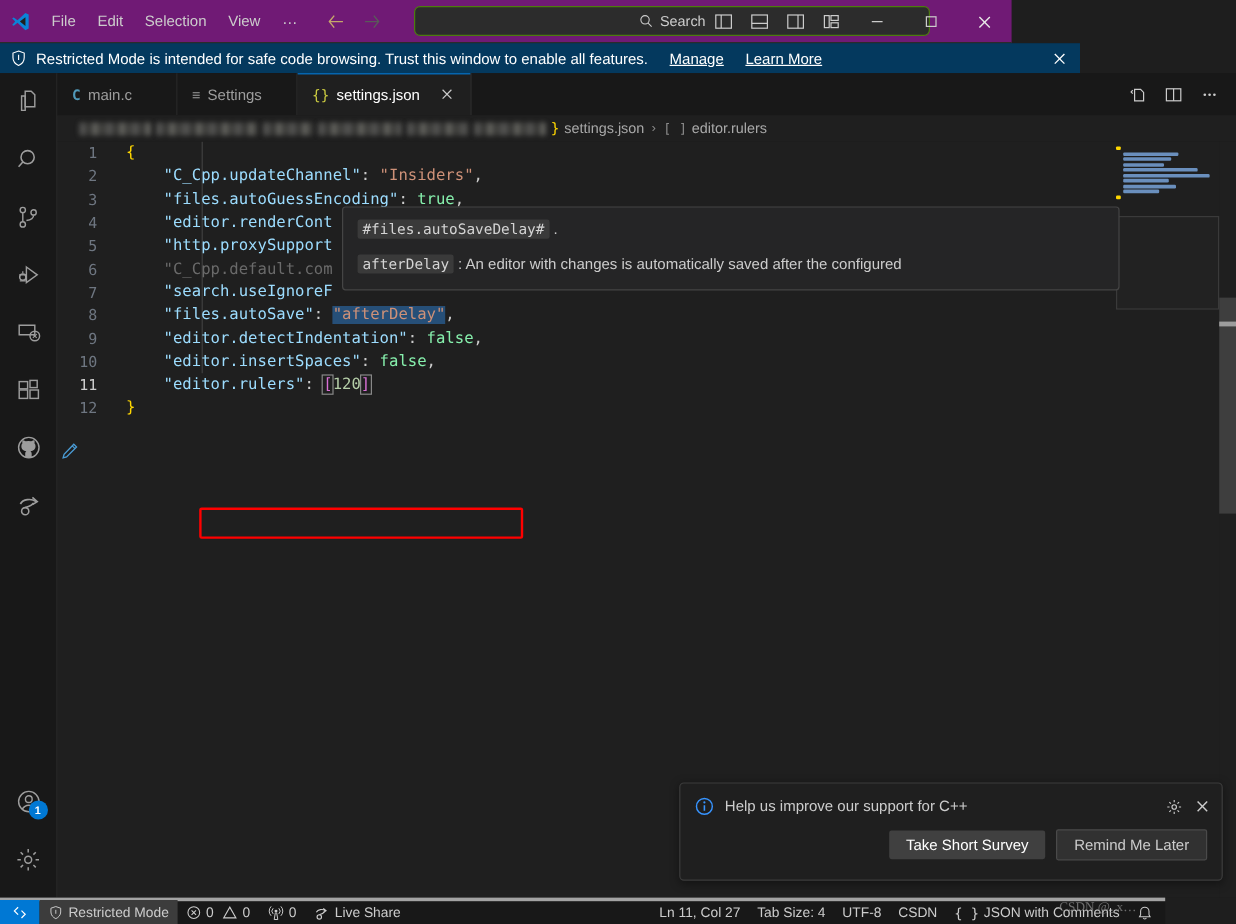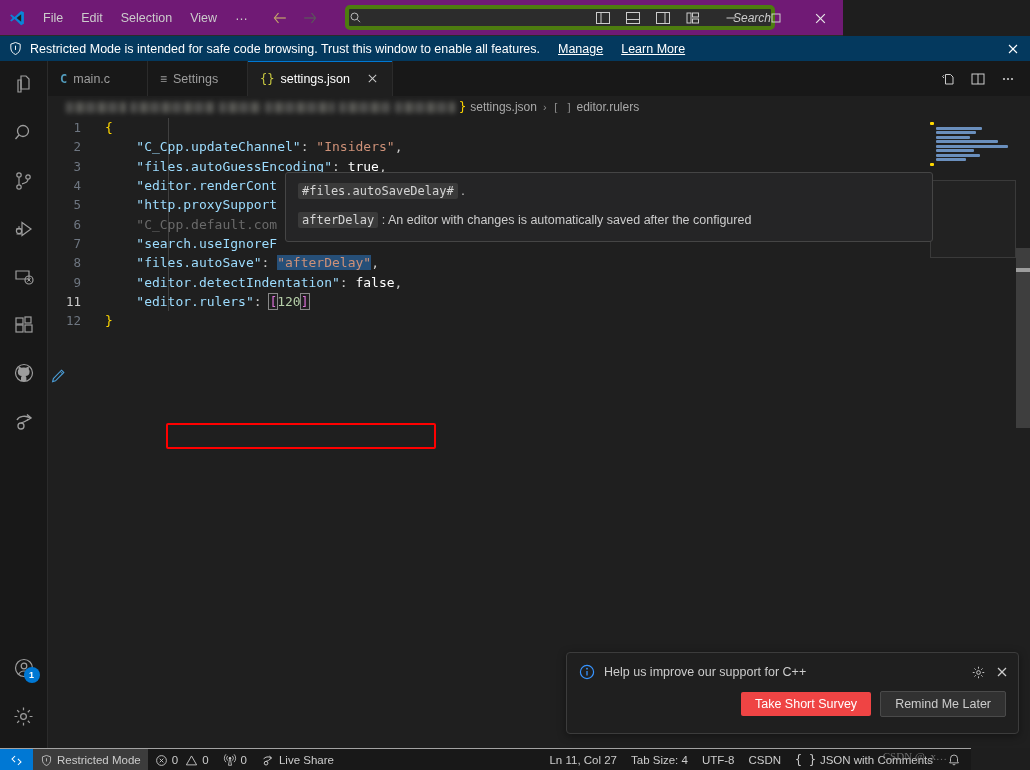--- a/index.html
+++ b/index.html
@@ -22,31 +22,31 @@
   .menu { display: flex; align-items: center; height: 36px; }
   .menu-item {
     font-size: 12.5px; color: #cccccc; padding: 3px 8px; margin: 0 1px;
     line-height: 16px; border-radius: 3px; cursor: default; white-space: nowrap;
   }
   .menu-item.dots { letter-spacing: 1px; font-size: 13px; padding-bottom: 7px; }
   .nav-arrows { display: flex; align-items: center; margin-left: 14px; gap: 14px; }
   .nav-arrow { width: 16px; height: 16px; display: flex; align-items: center; justify-content: center; }
   .searchbox {
     position: absolute; left: 345px; top: 5px; width: 430px; height: 25px;
-    background: #2c2c2c; border: 4px solid #4d7c0f; border-radius: 5px;
-    display: flex; align-items: center; justify-content: space-between; gap: 5px; font-style: italic;
+    background: #2c2c2c; border: 1px solid #4d7c0f; border-radius: 5px;
+    display: flex; align-items: center; justify-content: center; gap: 5px;
   }
   .searchbox .sb-label { font-size: 12px; color: #cccccc; }
   .win-right { position: absolute; right: 0; top: 0; height: 36px; display: flex; align-items: center; }
   .layout-btn { width: 30px; height: 36px; display: flex; align-items: center; justify-content: center; }
   .win-btn { width: 45px; height: 36px; display: flex; align-items: center; justify-content: center; }
 
   
   .banner {
-    position: absolute; top: 36px; left: 0; width: 1030px; height: 25px;
+    position: absolute; top: 36px; left: 0; width: 900px; height: 25px;
     background: #04395e; display: flex; align-items: center; padding: 0 8px;
   }
   .banner-text { font-size: 12.5px; color: #ffffff; margin-left: 7px; }
   .banner-link {
     font-size: 12.5px; color: #ffffff; text-decoration: underline;
     margin-left: 18px; cursor: pointer;
   }
   .banner-close { position: absolute; right: 8px; top: 4px; width: 18px; height: 18px;
     display: flex; align-items: center; justify-content: center; }
 
@@ -109,21 +109,21 @@
     width: 45px; text-align: right; color: #6e7681; font-size: 12.5px;
     font-family: "DejaVu Sans Mono", monospace; padding-right: 12px; flex: none;
   }
   .line.current .ln { color: #cccccc; }
   .code { color: #cccccc; position: relative; padding-left: 12px; }
   .indent-guide {
     position: absolute; left: 120px; top: 0; width: 1px; height: 193px; background: #404040;
   }
   .k-key { color: #9cdcfe; }
   .k-str { color: #ce9178; }
-  .k-bool { color: #ffffff; }
+  .k-bool { color: #86efac; }
   .k-num { color: #b5cea8; }
   .k-punct { color: #cccccc; }
   .k-brace { color: #ffd700; }
   .k-brack { color: #da70d6; }
   .k-dim { color: #6a6a6a; }
   .sel-hl { background: #264f78; }
   .brack-match { outline: 1px solid #888888; }
 
   .gutter-pencil { position: absolute; left: 2px; top: 250px; width: 16px; height: 16px; }
 
@@ -162,33 +162,33 @@
   .toast {
     position: absolute; left: 566px; top: 652px; width: 453px; height: 82px;
     background: #1f1f1f; border: 1px solid #3c3c3c; border-radius: 4px;
     box-shadow: 0 2px 8px rgba(0,0,0,.4);
   }
   .toast-row1 { display: flex; align-items: center; height: 38px; padding: 0 10px 0 12px; }
   .toast-msg { font-size: 12.5px; color: #cccccc; margin-left: 9px; }
   .toast-actions-right { margin-left: auto; display: flex; align-items: center; gap: 10px; }
   .toast-row2 { display: flex; justify-content: flex-end; align-items: center; gap: 9px; padding: 0 12px; }
   .btn-primary {
-    background: #ef4444; color: #ffffff; font-size: 12.5px; border: none;
+    background: #404040; color: #ffffff; font-size: 12.5px; border: none;
     padding: 5px 14px; border-radius: 2px; font-family: "Liberation Sans", sans-serif; cursor: pointer;
   }
   .btn-secondary {
     background: #313131; color: #cccccc; font-size: 12.5px; border: 1px solid #4a4a4a;
     padding: 5px 14px; border-radius: 2px; font-family: "Liberation Sans", sans-serif; cursor: pointer;
   }
 
   
   .statusbar {
     position: absolute; left: 0; bottom: 0; width: 971px; height: 22px;
-    background: #181818; display: flex; 
-    font-size: 11.5px; color: #cccccc; border-top: 1px solid #a3a3a3;
+    background: #181818; display: flex; align-items: center;
+    font-size: 11.5px; color: #cccccc; border-top: 3px solid #a3a3a3;
   }
   .sb-remote { background: #0078d4; height: 22px; width: 33px; display: flex; align-items: center; justify-content: center; }
   .sb-item { display: flex; align-items: center; gap: 4px; padding: 0 7px; height: 22px; white-space: nowrap; }
   .sb-item.trusted { background: #3c3c3c; }
   .sb-right { margin-left: auto; display: flex; align-items: center; }
   .watermark {
     position: absolute; right: 24px; bottom: 8px; font-size: 11px; color: #8a8a8a;
     opacity: .75; pointer-events: none; font-family: Liberation Serif, serif;
   }
   svg { display: block; }
@@ -434,20 +434,21 @@
       <div id="lines-host">
           <div class="line"><span class="ln">1</span><span class="code"><span class="k-brace">{</span></span></div>
           <div class="line"><span class="ln">2</span><span class="code"><span class="k-punct">    </span><span class="k-key">"C_Cpp.updateChannel"</span><span class="k-punct">: </span><span class="k-str">"Insiders"</span><span class="k-punct">,</span></span></div>
           <div class="line"><span class="ln">3</span><span class="code"><span class="k-punct">    </span><span class="k-key">"files.autoGuessEncoding"</span><span class="k-punct">: </span><span class="k-bool">true</span><span class="k-punct">,</span></span></div>
           <div class="line"><span class="ln">4</span><span class="code"><span class="k-punct">    </span><span class="k-key">"editor.renderCont</span></span></div>
           <div class="line"><span class="ln">5</span><span class="code"><span class="k-punct">    </span><span class="k-key">"http.proxySupport</span></span></div>
           <div class="line"><span class="ln">6</span><span class="code"><span class="k-punct">    </span><span class="k-dim">"C_Cpp.default.com</span></span></div>
           <div class="line"><span class="ln">7</span><span class="code"><span class="k-punct">    </span><span class="k-key">"search.useIgnoreF</span></span></div>
           <div class="line"><span class="ln">8</span><span class="code"><span class="k-punct">    </span><span class="k-key">"files.autoSave"</span><span class="k-punct">: </span><span class="k-str sel-hl">"afterDelay"</span><span class="k-punct">,</span></span></div>
           <div class="line"><span class="ln">9</span><span class="code"><span class="k-punct">    </span><span class="k-key">"editor.detectIndentation"</span><span class="k-punct">: </span><span class="k-bool">false</span><span class="k-punct">,</span></span></div>
+          <div class="line"><span class="ln">10</span><span class="code"><span class="k-punct">    </span><span class="k-key">"editor.insertSpaces"</span><span class="k-punct">: </span><span class="k-bool">false</span><span class="k-punct">,</span></span></div>
           <div class="line current"><span class="ln">11</span><span class="code"><span class="k-punct">    </span><span class="k-key">"editor.rulers"</span><span class="k-punct">: </span><span class="k-brack brack-match">[</span><span class="k-num">120</span><span class="k-brack brack-match">]</span></span></div>
           <div class="line"><span class="ln">12</span><span class="code"><span class="k-brace">}</span></span></div>
         </div>
     </div>
 
     <div class="gutter-pencil">
       <svg width="16" height="16" viewBox="0 0 16 16">
           <path d="M11.5 2.2 13.8 4.5 5.5 12.8 2.6 13.6 3.4 10.6 11.5 2.2z" stroke="#4a9cd6" stroke-width="1.1" fill="none"></path>
           <path d="M10.2 3.5 12.5 5.8" stroke="#4a9cd6" stroke-width="1"></path>
         </svg>

